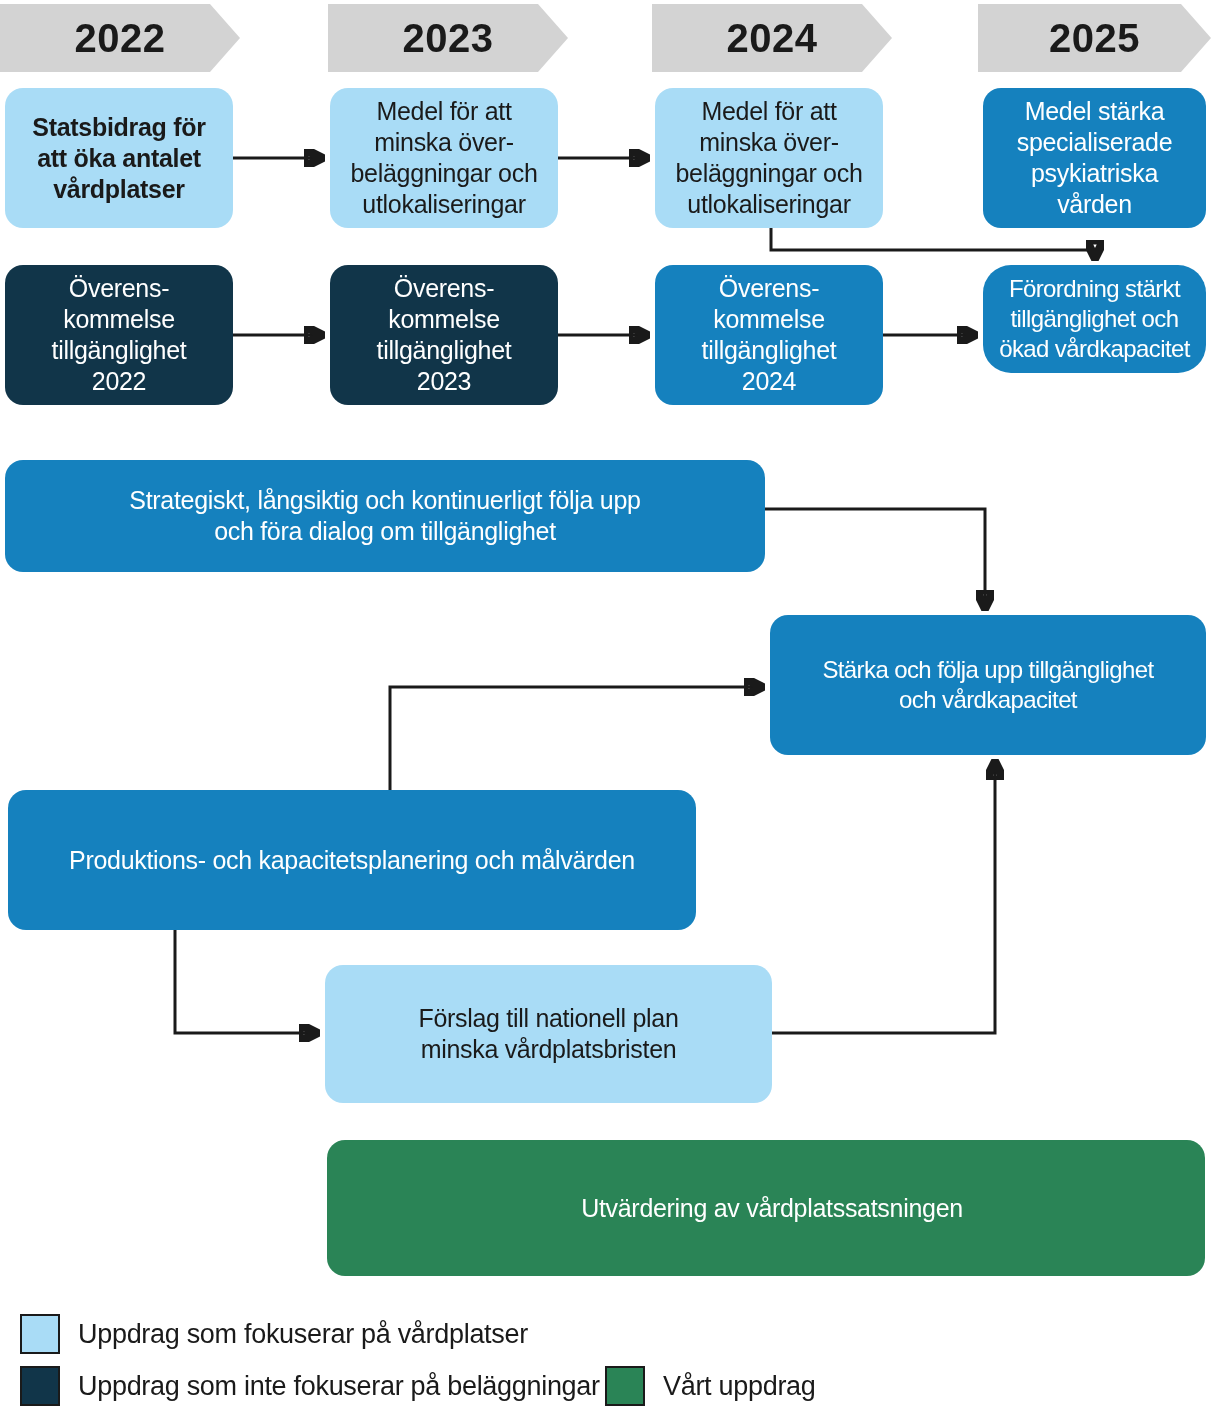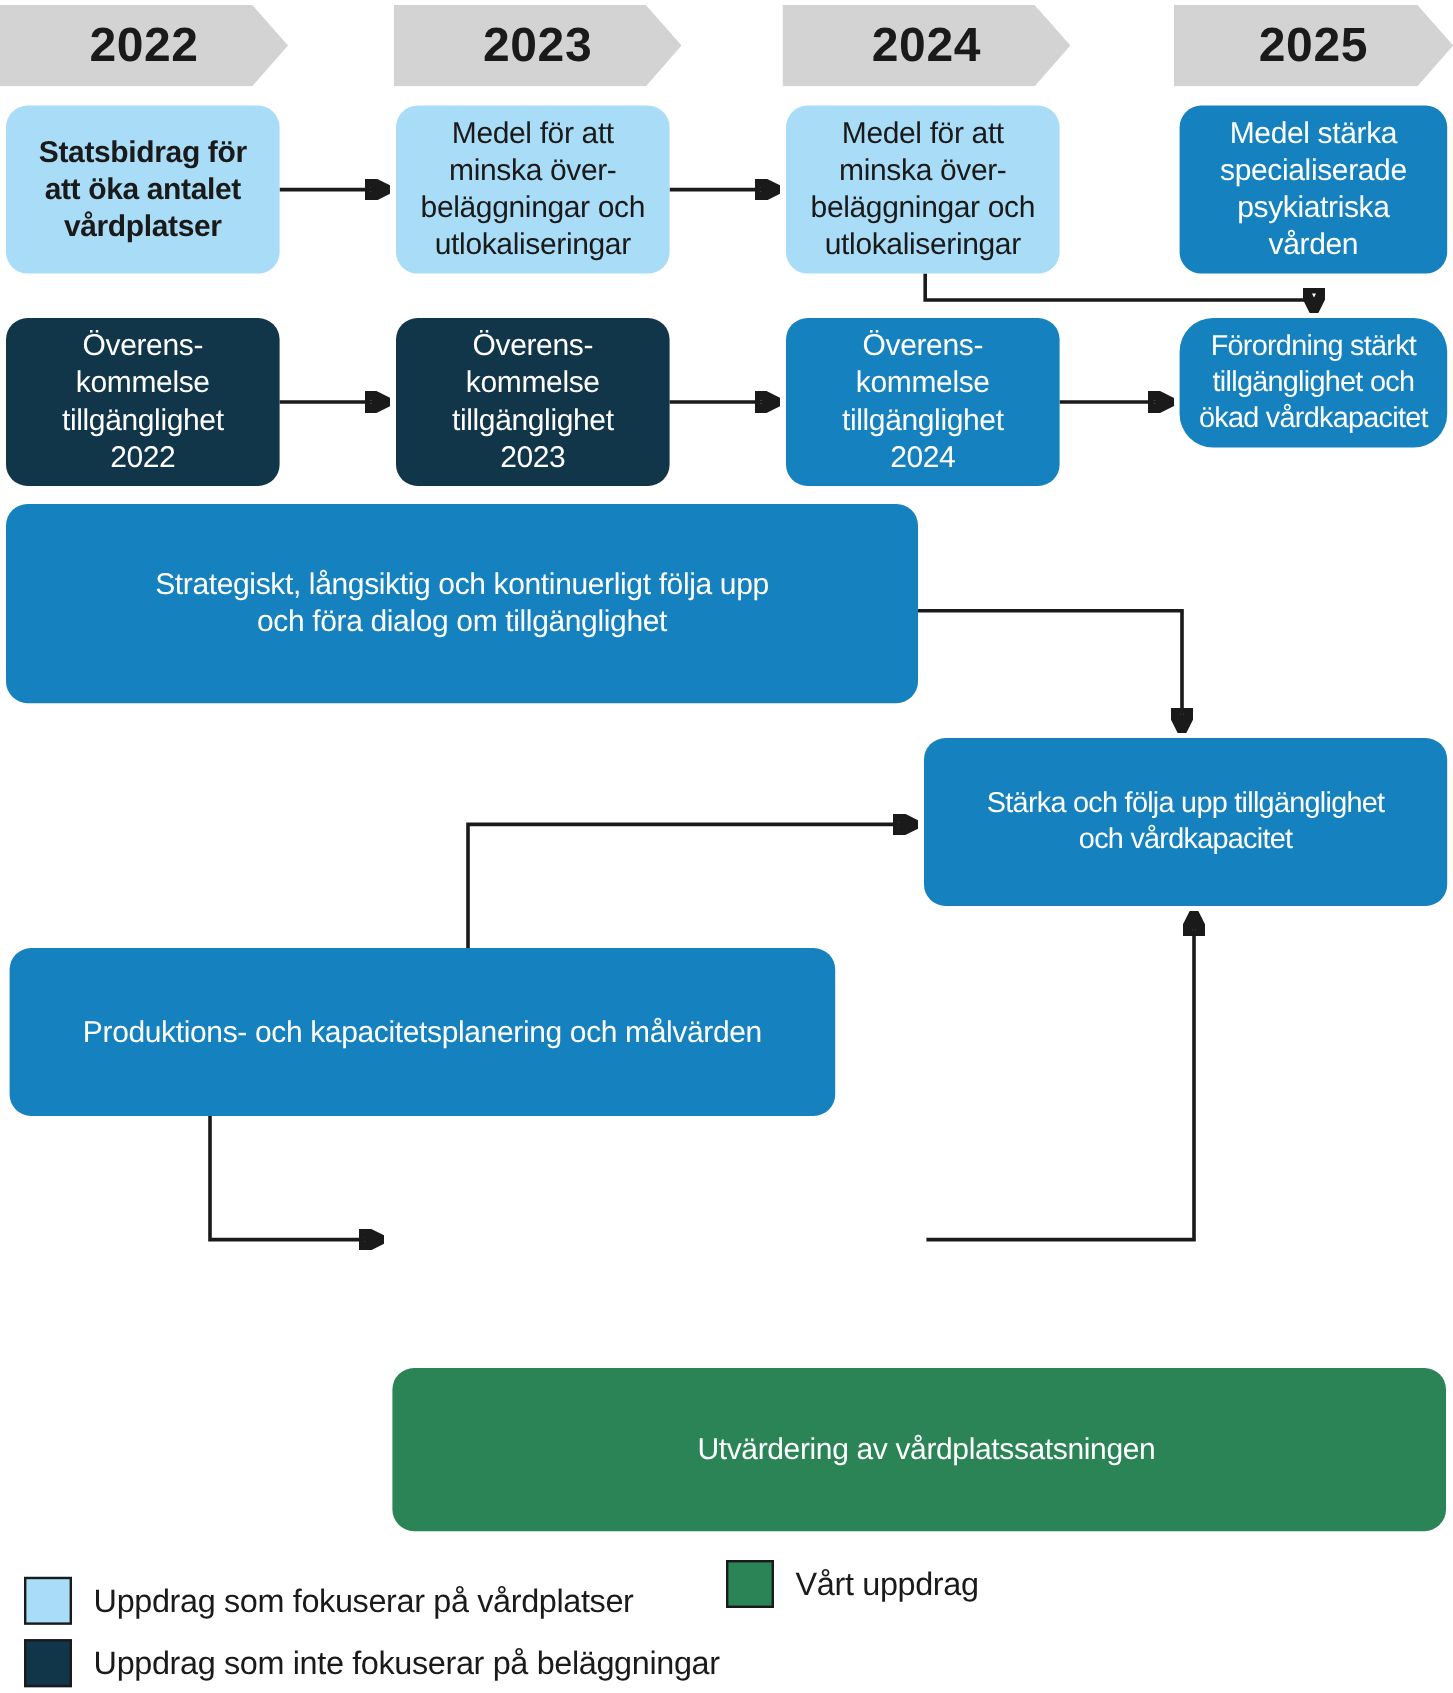--- a/index.html
+++ b/index.html
@@ -96,33 +96,35 @@
 tillgänglighet
 2023</div>
   <div class="box mid" style="left:655px;top:265px;width:228px;height:140px;">Överens-
 kommelse
 tillgänglighet
 2024</div>
   <div class="box mid box-forordning" style="left:983px;top:265px;width:223px;height:108px;border-radius:28px;">Förordning stärkt
 tillgänglighet och
 ökad vårdkapacitet</div>
 
-  <div class="box mid" style="left:5px;top:420px;width:760px;height:166px;">Strategiskt, långsiktig och kontinuerligt följa upp
+  <div class="box mid" style="left:5px;top:460px;width:760px;height:112px;">Strategiskt, långsiktig och kontinuerligt följa upp
 och föra dialog om tillgänglighet</div>
   <div class="box mid box-starka" style="left:770px;top:615px;width:436px;height:140px;">Stärka och följa upp tillgänglighet
 och vårdkapacitet</div>
   <div class="box mid" style="left:8px;top:790px;width:688px;height:140px;">Produktions- och kapacitetsplanering och målvärden</div>
+  <div class="box light" style="left:325px;top:965px;width:447px;height:138px;">Förslag till nationell plan
+minska vårdplatsbristen</div>
   <div class="box green" style="left:327px;top:1140px;width:878px;height:136px;">Utvärdering av vårdplatssatsningen</div>
 
   <div class="legend-item" style="left:3px;top:1313px;">
     <span class="legend-swatch light"></span>
     <span class="legend-label">Uppdrag som fokuserar på vårdplatser</span>
   </div>
   <div class="legend-item" style="left:3px;top:1365px;">
     <span class="legend-swatch navy"></span>
     <span class="legend-label">Uppdrag som inte fokuserar på beläggningar</span>
   </div>
-  <div class="legend-item" style="left:588px;top:1299px;">
+  <div class="legend-item" style="left:588px;top:1365px;">
     <span class="legend-swatch green"></span>
     <span class="legend-label">Vårt uppdrag</span>
   </div>
 
 </div>
 
 </body></html>

